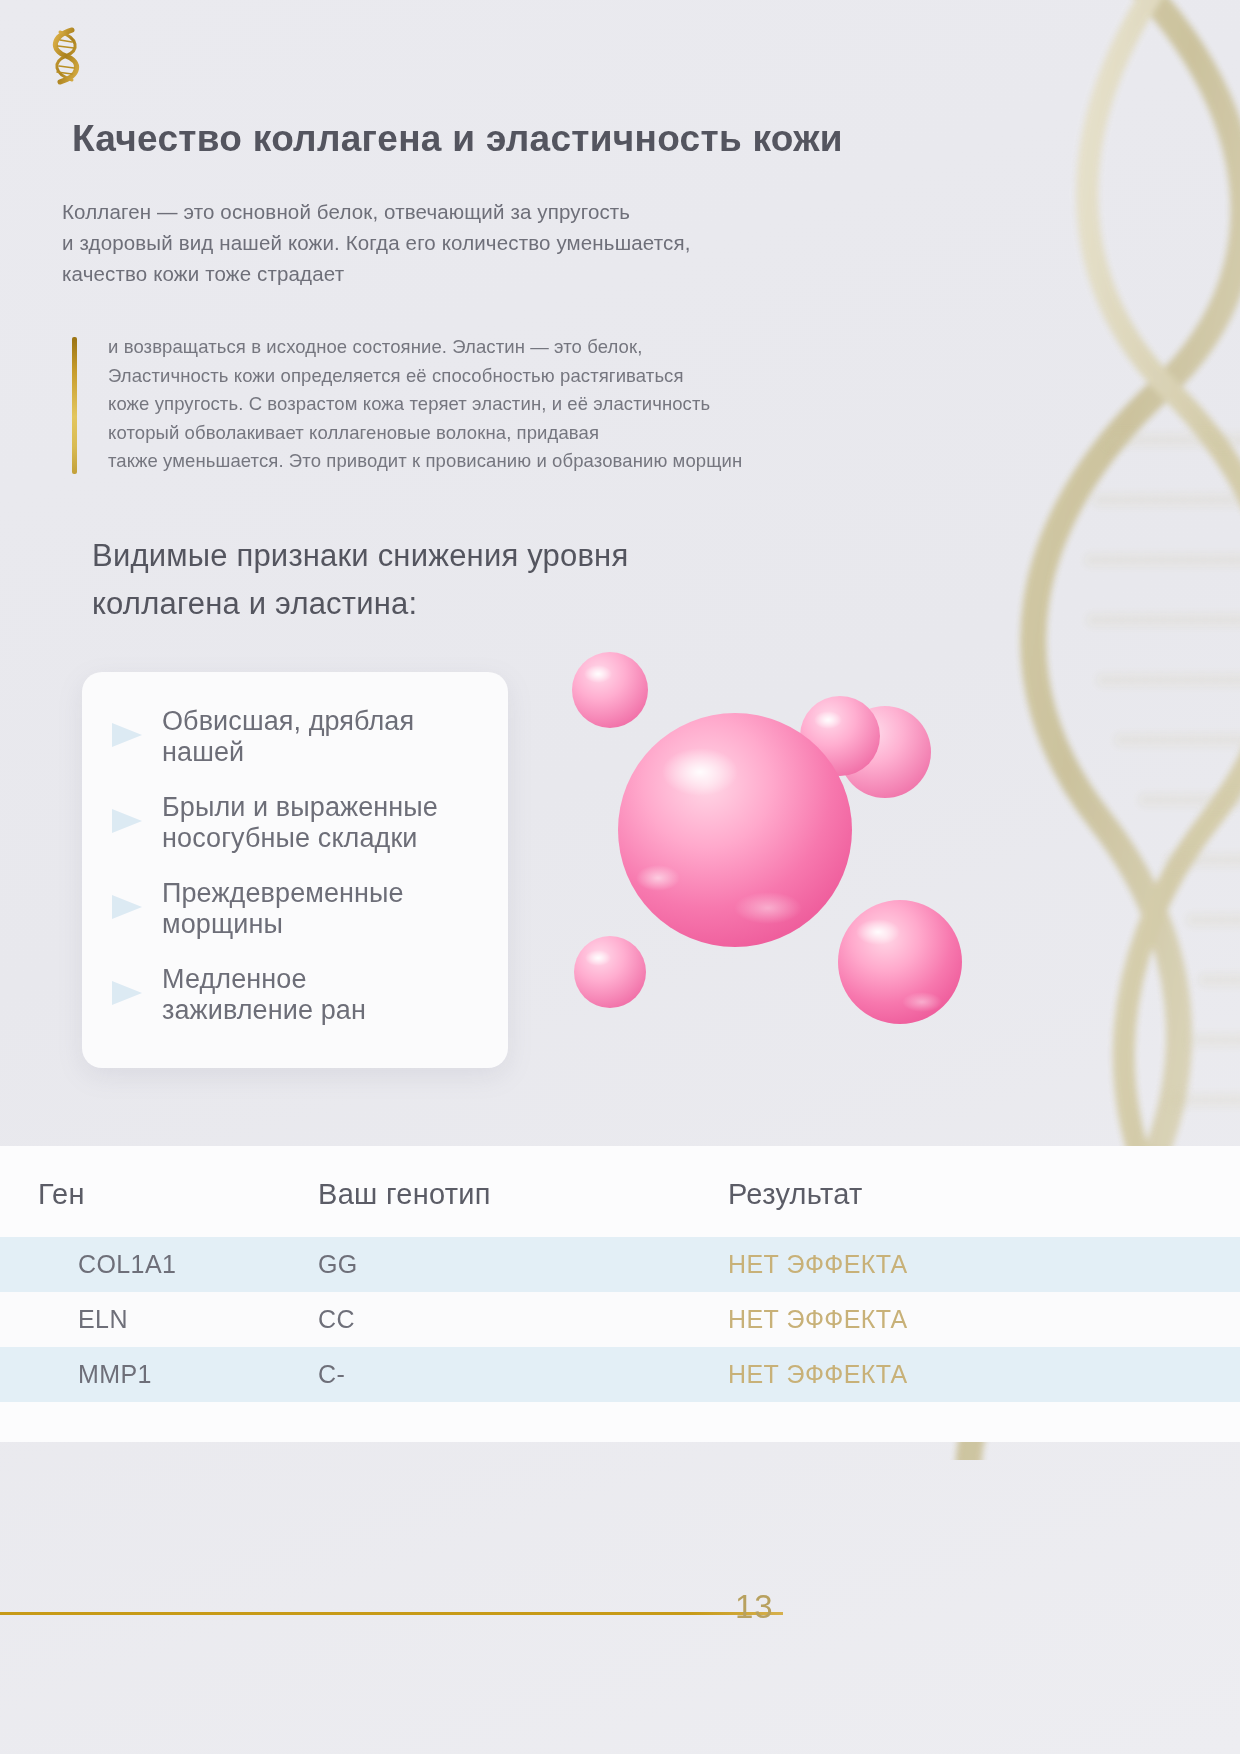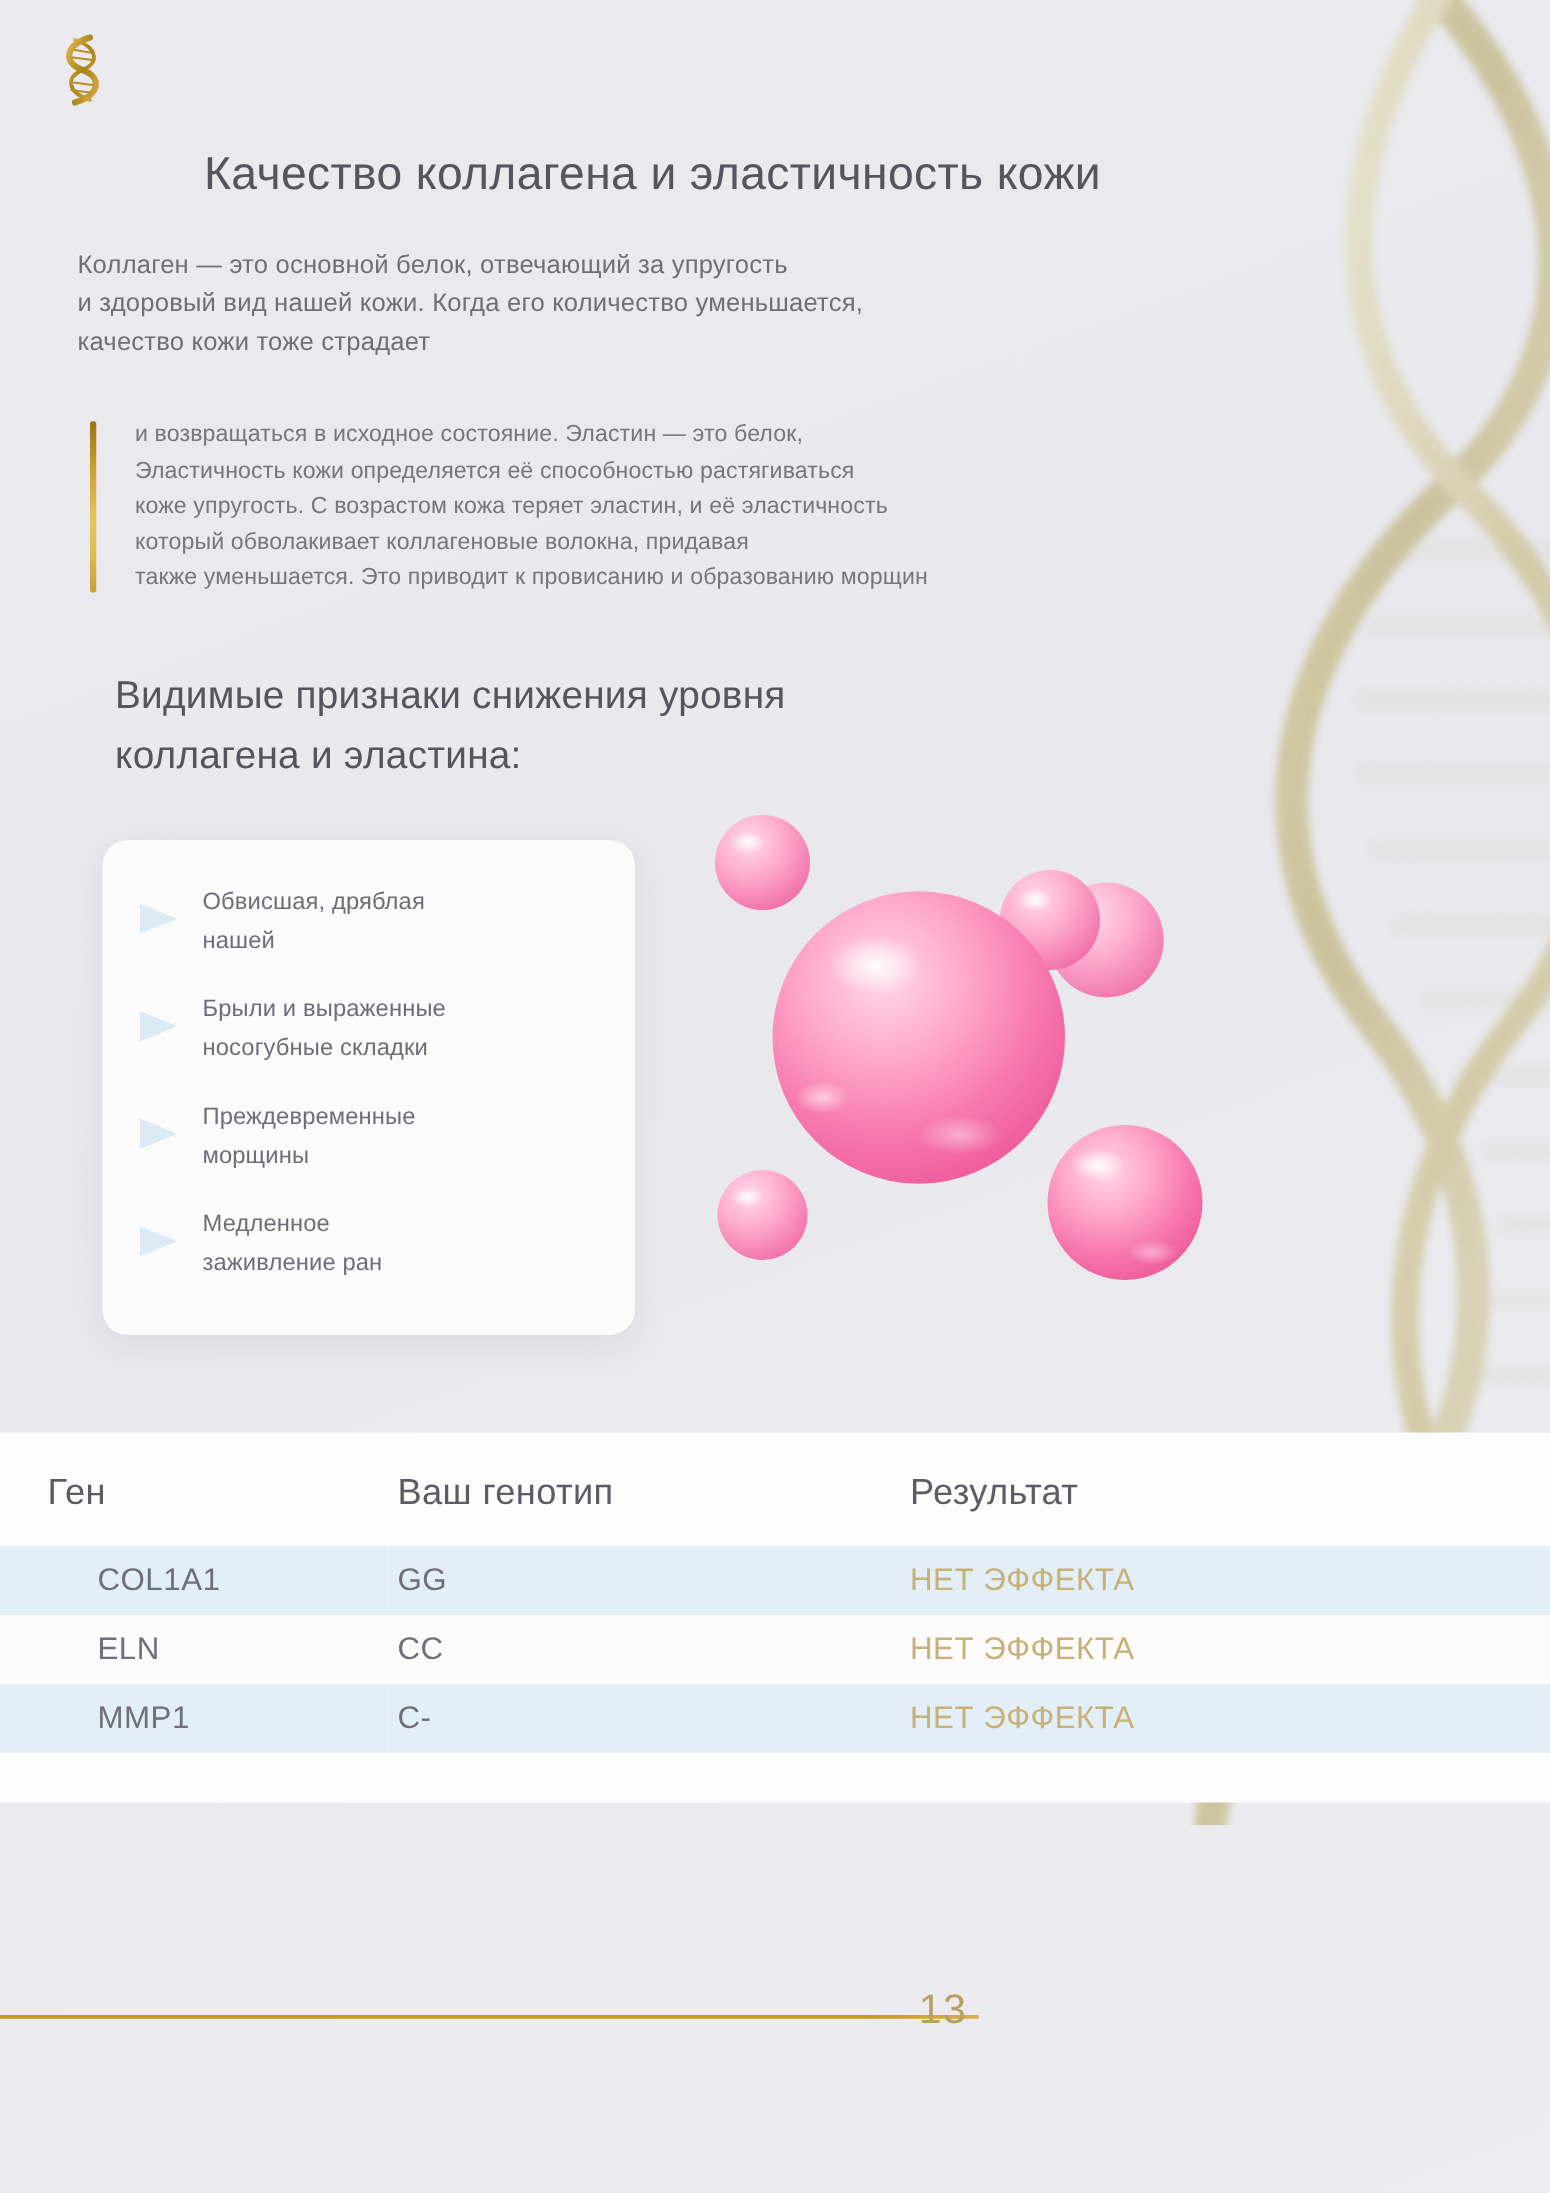--- a/index.html
+++ b/index.html
@@ -51,25 +51,24 @@
     height: 62px;
   }
   .logo svg { display:block; width:100%; height:100%; }
 
   .page-title {
     position: absolute;
     left: 72px;
     top: 118px;
     width: 900px;
     font-size: 37px;
-    font-weight: 400;
+    font-weight: 700;
     letter-spacing: .3px;
     color: #54555f;
     white-space: nowrap;
-    text-align: center;
   }
 
   .intro {
     position: absolute;
     left: 62px;
     top: 196px;
     width: 900px;
     font-size: 20.5px;
     line-height: 31px;
     color: #6e6f79;
@@ -133,21 +132,21 @@
   }
   .sign-item:last-child { margin-bottom: 0; }
   .sign-arrow {
     flex: 0 0 auto;
     width: 38px;
     margin-top: 14px;
     margin-right: 16px;
   }
   .sign-arrow svg { display: block; width: 38px; height: 30px; }
   .sign-label {
-    font-size: 19px;
+    font-size: 27px;
     line-height: 31px;
     color: #6d6e78;
     letter-spacing: .1px;
   }
 
   
   .table-wrap {
     position: absolute;
     left: 0;
     top: 1146px;

